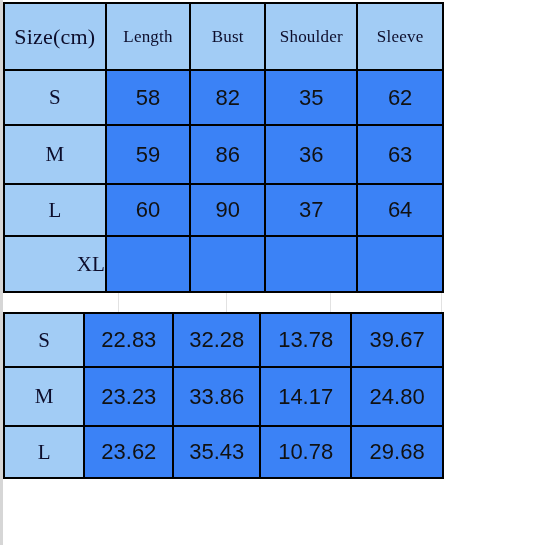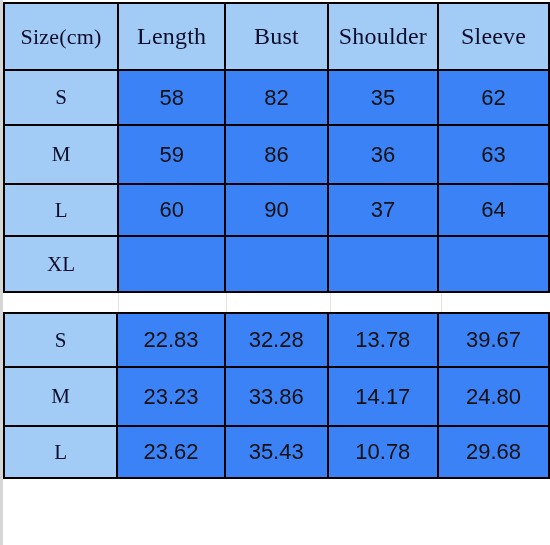--- a/index.html
+++ b/index.html
@@ -9,21 +9,21 @@
   }
   body {
     width: 550px;
     height: 545px;
     overflow: hidden;
     font-family: "Liberation Serif", serif;
   }
 
   #page {
     position: relative;
-    width: 550px;
+    width: 444px;
     height: 545px;
     background: #ffffff;
   }
 
   
   .edge-left {
     position: absolute;
     left: 0;
     top: 0;
     width: 3px;
@@ -53,21 +53,21 @@
   .col-size    { width: 115px; }
   .col-length  { width: 108px; }
   .col-bust    { width: 104px; }
   .col-shoulder{ width: 111px; }
   .col-sleeve  { width: 112px; }
 
   th.head-cell {
     background: #a2ccf5;
     font-family: "Liberation Serif", serif;
     font-weight: normal;
-    font-size: 24px;
+    font-size: 17px;
     letter-spacing: 0.2px;
   }
   th.head-cell.head-size {
     font-size: 22px;
   }
 
   td.size-cell {
     background: #a2ccf5;
     font-family: "Liberation Serif", serif;
     font-size: 21px;
@@ -79,21 +79,21 @@
     font-size: 22px;
     color: #111111;
   }
 
   
   #table-cm { top: 2px; }
   #table-cm .row-head td, #table-cm .row-head th { height: 65px; }
   #table-cm .row-s  td { height: 53px; }
   #table-cm .row-m  td { height: 57px; }
   #table-cm .row-l  td { height: 50px; }
-  #table-cm .row-xl td { height: 54px; }
+  #table-cm .row-xl td { height: 54px; text-align: right; }
 
   
   #table-inch { top: 312px; }
   #table-inch .row-head td, #table-inch .row-head th { height: 57px; }
   #table-inch .row-s td { height: 52px; }
   #table-inch .row-m td { height: 57px; }
   #table-inch .row-l td { height: 50px; }
 
   
   .gap-band {

